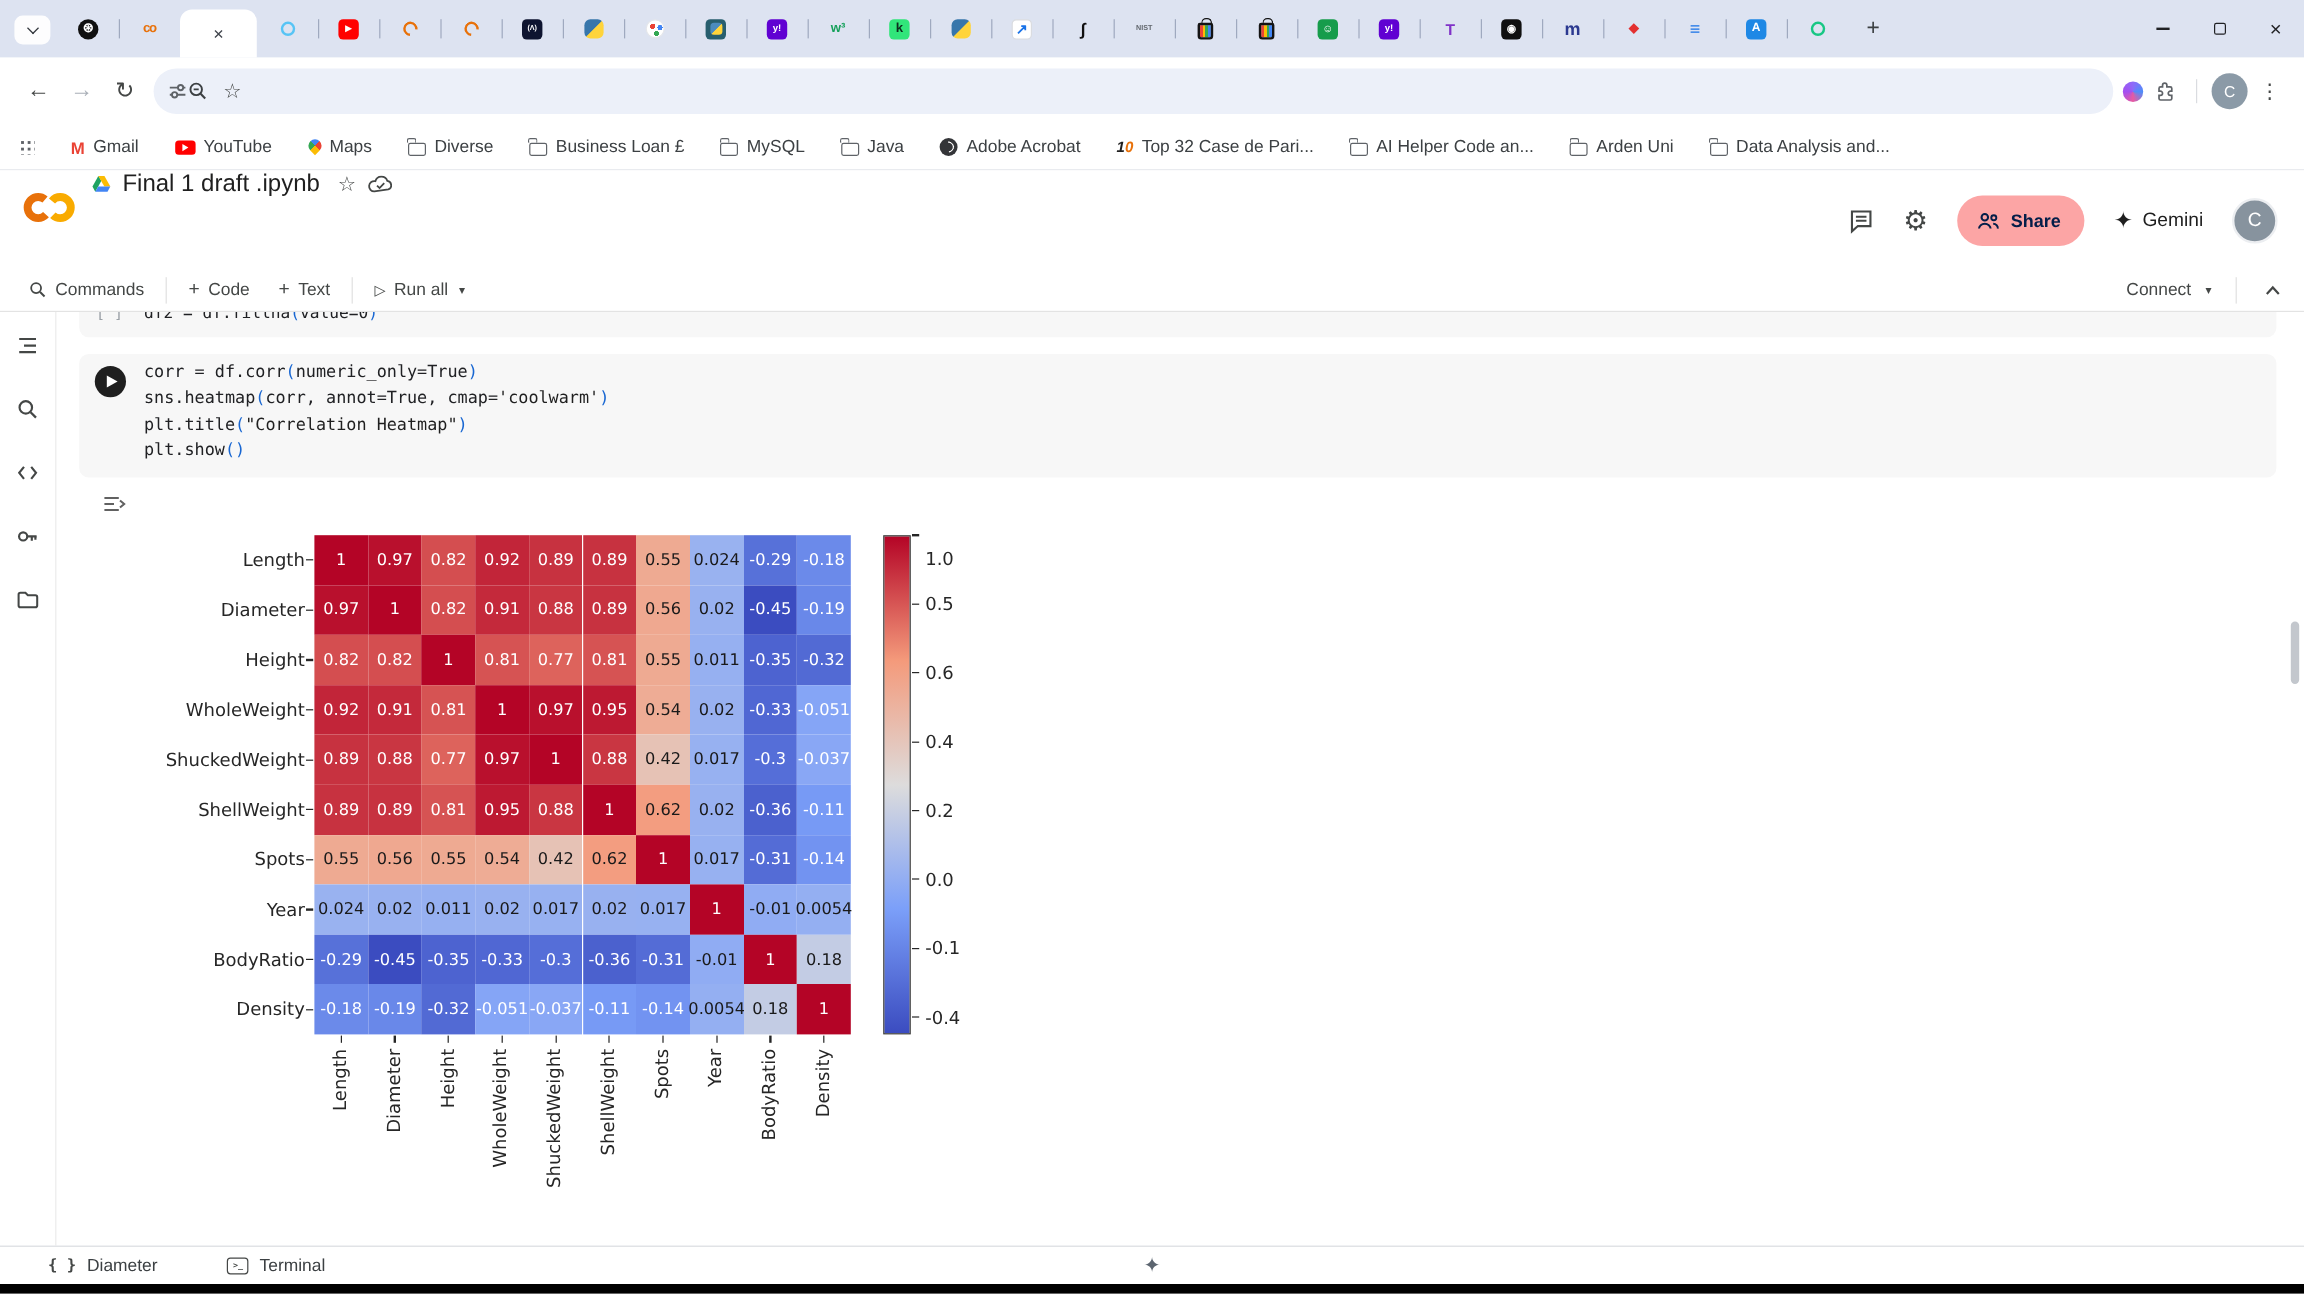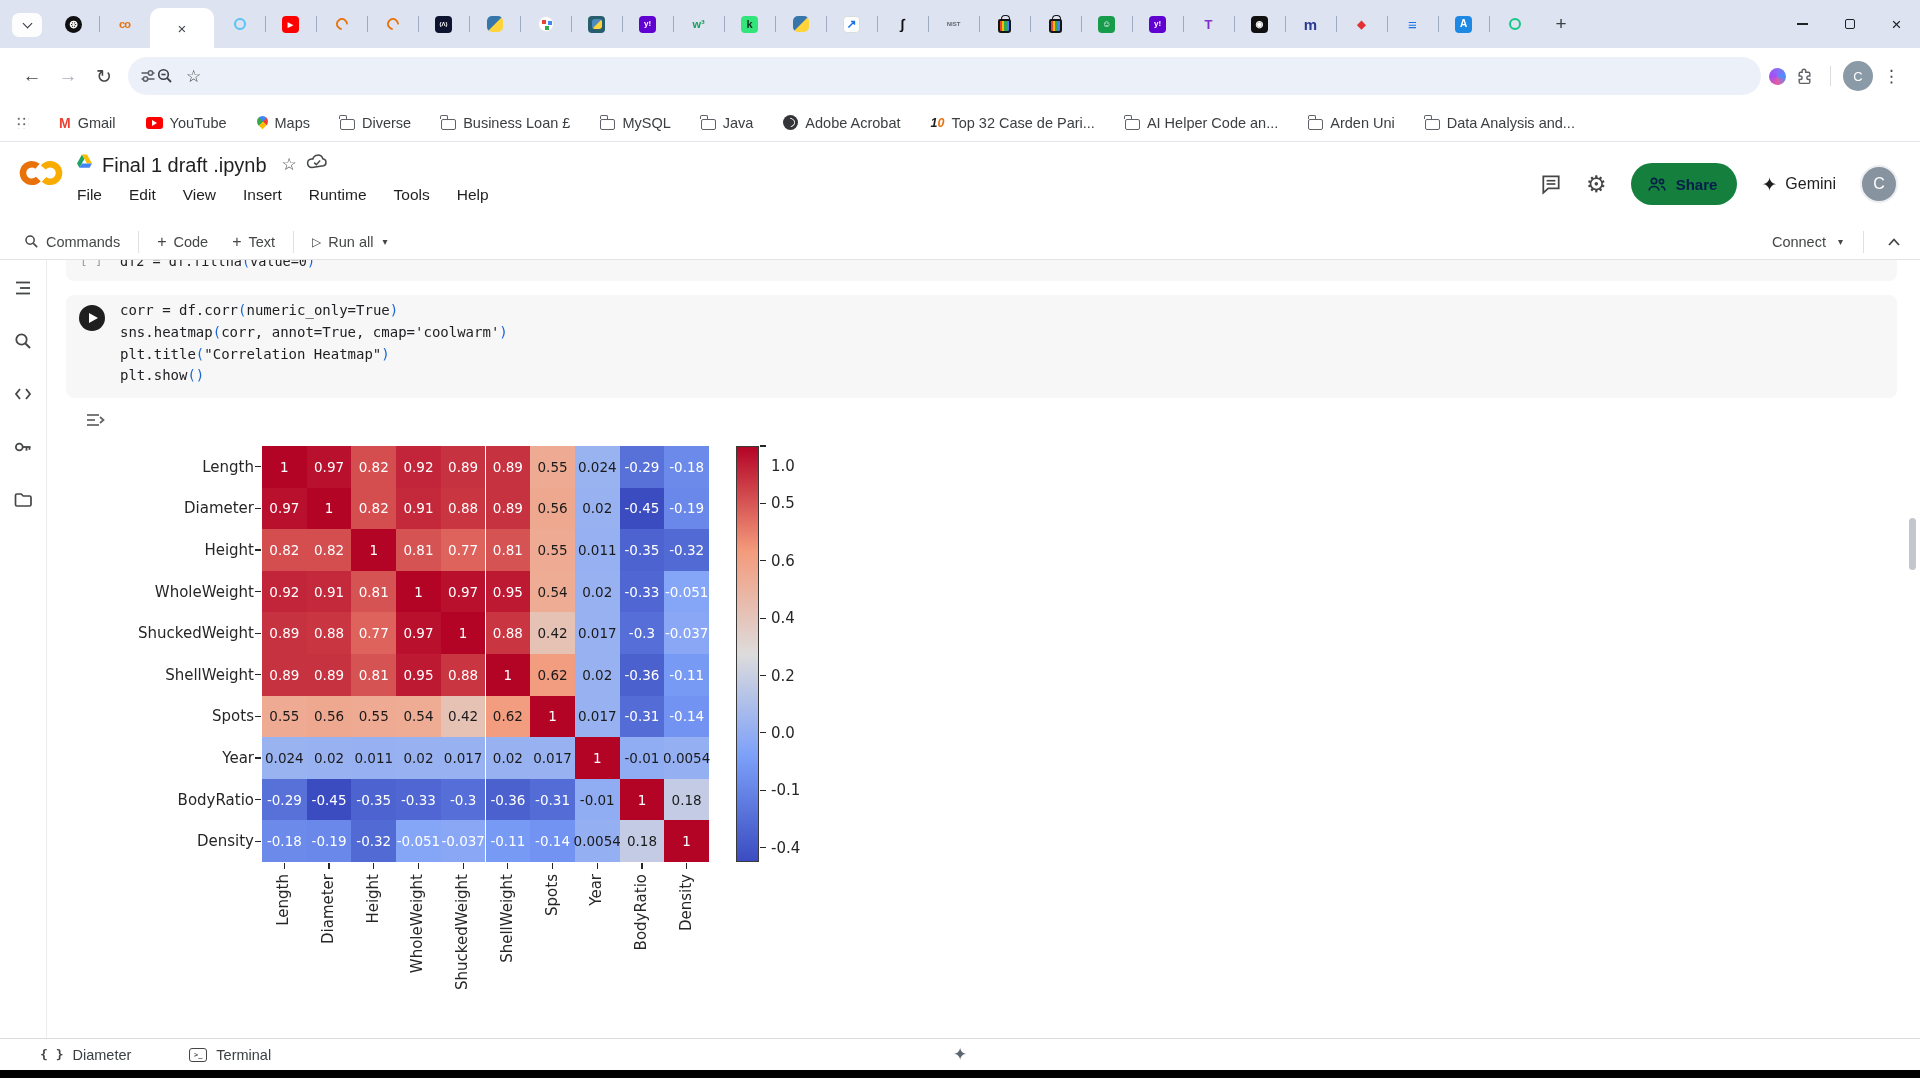--- a/index.html
+++ b/index.html
@@ -82,29 +82,29 @@
   .bm-acrobat::after { content:""; position:absolute; inset:3px; border:1.5px solid #fff; border-radius:50%;
     border-left-color:transparent; border-bottom-color:transparent; transform:rotate(40deg); }
   .bm-ten { font-weight:800; font-size:12.5px; font-style:italic; }
   .bm-ten .one { color:#1f1f1f; } .bm-ten .zero { color:#e8710a; }
 
   
   .colab-header { height:82px; background:#fff; display:flex; justify-content:space-between; }
   .colab-left { display:flex; }
   .co-logo { margin:16px 12px 0 18px; }
   .title-block { display:flex; flex-direction:column; }
-  .title-row { display:flex; align-items:flex-start; gap:9px; margin-top:12px; }
+  .title-row { display:flex; align-items:center; gap:9px; }
   .nb-title { font-size:20px; color:#1f1f1f; }
   .title-star { font-size:17px; color:#444746; margin-left:6px; }
   #colab-menu { display:flex; margin-top:7px; }
   .menu-item { font-size:15.5px; color:#1f1f1f; padding:2px 13px 2px 1px; margin-right:13px; }
   .colab-right { display:flex; align-items:center; gap:24px; padding-right:22px; margin-top:2px; }
   .hdr-icon { color:#444746; display:flex; align-items:center; }
   .gear-glyph { font-size:23px; line-height:1; }
-  .share-pill { height:42px; background:#15803d; border-radius:21px; display:flex; align-items:center;
+  .share-pill { height:42px; background:#fca5a5; border-radius:21px; display:flex; align-items:center;
     gap:9px; padding:0 20px 0 16px; color:#041e49; font-size:15px; font-weight:bold; }
   .gemini-btn { display:flex; align-items:center; gap:8px; font-size:16px; color:#1f1f1f; }
   .spark { font-size:19px; color:#1f1f1f; }
   .colab-avatar { width:38px; height:38px; border-radius:50%; background:#87939e; color:#fff;
     display:flex; align-items:center; justify-content:center; font-size:16px; border:2px solid #eceef1; }
 
   
   .nb-toolbar { height:36px; background:#fff; border-bottom:1px solid #e3e3e3; display:flex; align-items:center;
     padding:0 18px 0 16px; color:#444746; font-size:14.5px; }
   .tb-group { display:flex; align-items:center; gap:8px; }
@@ -376,29 +376,20 @@
           <polygon points="5.6,0.5 10.4,0.5 15,8.9 10.3,8.9" fill="#fbbc04"></polygon>
           <polygon points="3.2,12.9 12.8,12.9 15,8.9 5.5,8.9" fill="#4285f4"></polygon>
         </svg>
         <span class="nb-title">Final 1 draft .ipynb</span>
         <span class="title-star">☆</span>
         <svg width="22" height="16" viewBox="0 0 22 16">
           <path d="M6 13.5 a4.3 4.3 0 1 1 .8-8.5 a5.2 5.2 0 0 1 10-0.2 a3.6 3.6 0 0 1 .7 7 z" fill="none" stroke="#444746" stroke-width="1.5"></path>
           <polyline points="8.2,8.6 10.3,10.7 14.2,6.6" fill="none" stroke="#444746" stroke-width="1.5"></polyline>
         </svg>
       </div>
-      <div id="colab-menu">
-          <div class="menu-item">File</div>
-          <div class="menu-item">Edit</div>
-          <div class="menu-item">View</div>
-          <div class="menu-item">Insert</div>
-          <div class="menu-item">Runtime</div>
-          <div class="menu-item">Tools</div>
-          <div class="menu-item">Help</div>
-        </div>
     </div>
   </div>
   <div class="colab-right">
     <div class="hdr-icon">
       <svg width="22" height="22" viewBox="0 0 20 20">
         <path d="M3 3 h14 v11 h-9.5 L3 18 z" fill="none" stroke="#444746" stroke-width="1.6"></path>
         <line x1="6" y1="7" x2="14" y2="7" stroke="#444746" stroke-width="1.5"></line>
         <line x1="6" y1="10" x2="14" y2="10" stroke="#444746" stroke-width="1.5"></line>
       </svg>
     </div>

